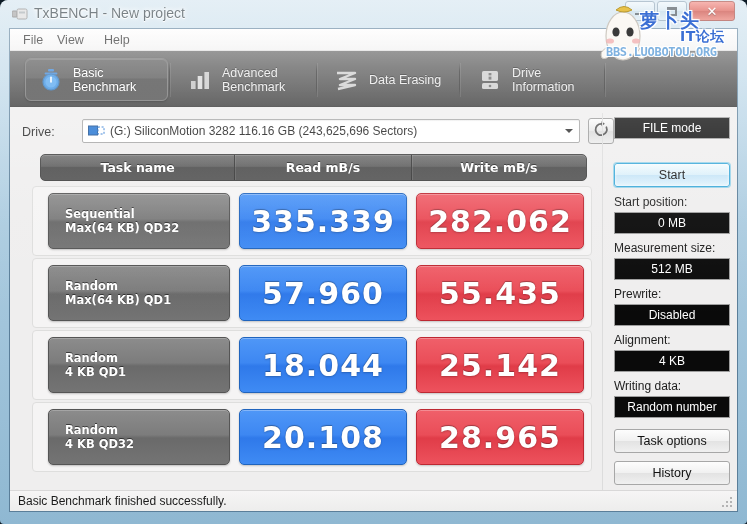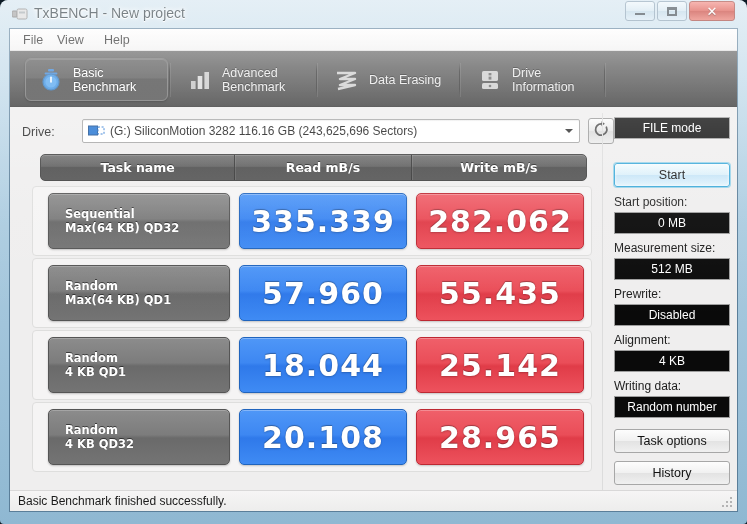--- a/index.html
+++ b/index.html
@@ -326,20 +326,35 @@
     <div class="winbtn" id="btn-maximize">
       <div class="winbtn-glyph">
           <span class="maxbox"></span>
         </div>
     </div>
     <div class="winbtn" id="btn-close">
       <div class="winbtn-glyph">✕</div>
     </div>
   </div>
 
+  <div id="watermark">
+    <svg width="56" height="62" viewBox="0 0 56 62" style="position:absolute;left:0;top:0;">
+      <ellipse cx="27" cy="34" rx="17" ry="24" fill="#fbf8f4" stroke="#cfcac2" stroke-width="1.2"></ellipse>
+      <path d="M20 8 q8 -7 16 0 q-8 4 -16 0z" fill="#e8c24a" stroke="#bc9a2e" stroke-width="1"></path>
+      <ellipse cx="20" cy="30" rx="3.6" ry="4.6" fill="#3a3a3a"></ellipse>
+      <ellipse cx="34" cy="30" rx="3.6" ry="4.6" fill="#3a3a3a"></ellipse>
+      <ellipse cx="14" cy="39" rx="4" ry="2.6" fill="#f2b7b7" opacity="0.85"></ellipse>
+      <ellipse cx="40" cy="39" rx="4" ry="2.6" fill="#f2b7b7" opacity="0.85"></ellipse>
+      <path d="M10 46 q-7 4 -4 10 q5 2 8 -4z" fill="#fbf8f4" stroke="#cfcac2" stroke-width="1"></path>
+      <path d="M44 46 q7 4 4 10 q-5 2 -8 -4z" fill="#fbf8f4" stroke="#cfcac2" stroke-width="1"></path>
+    </svg>
+    <div id="wm-cn1">萝卜头</div>
+    <div id="wm-cn2">IT论坛</div>
+    <div id="wm-url">BBS.LUOBOTOU.ORG</div>
+  </div>
 
   <div id="client">
 
     <div id="menubar">
       <div class="menu-item" id="menu-file">File</div>
       <div class="menu-item" id="menu-view">View</div>
       <div class="menu-item" id="menu-help">Help</div>
     </div>
 
     <div id="tabstrip">

